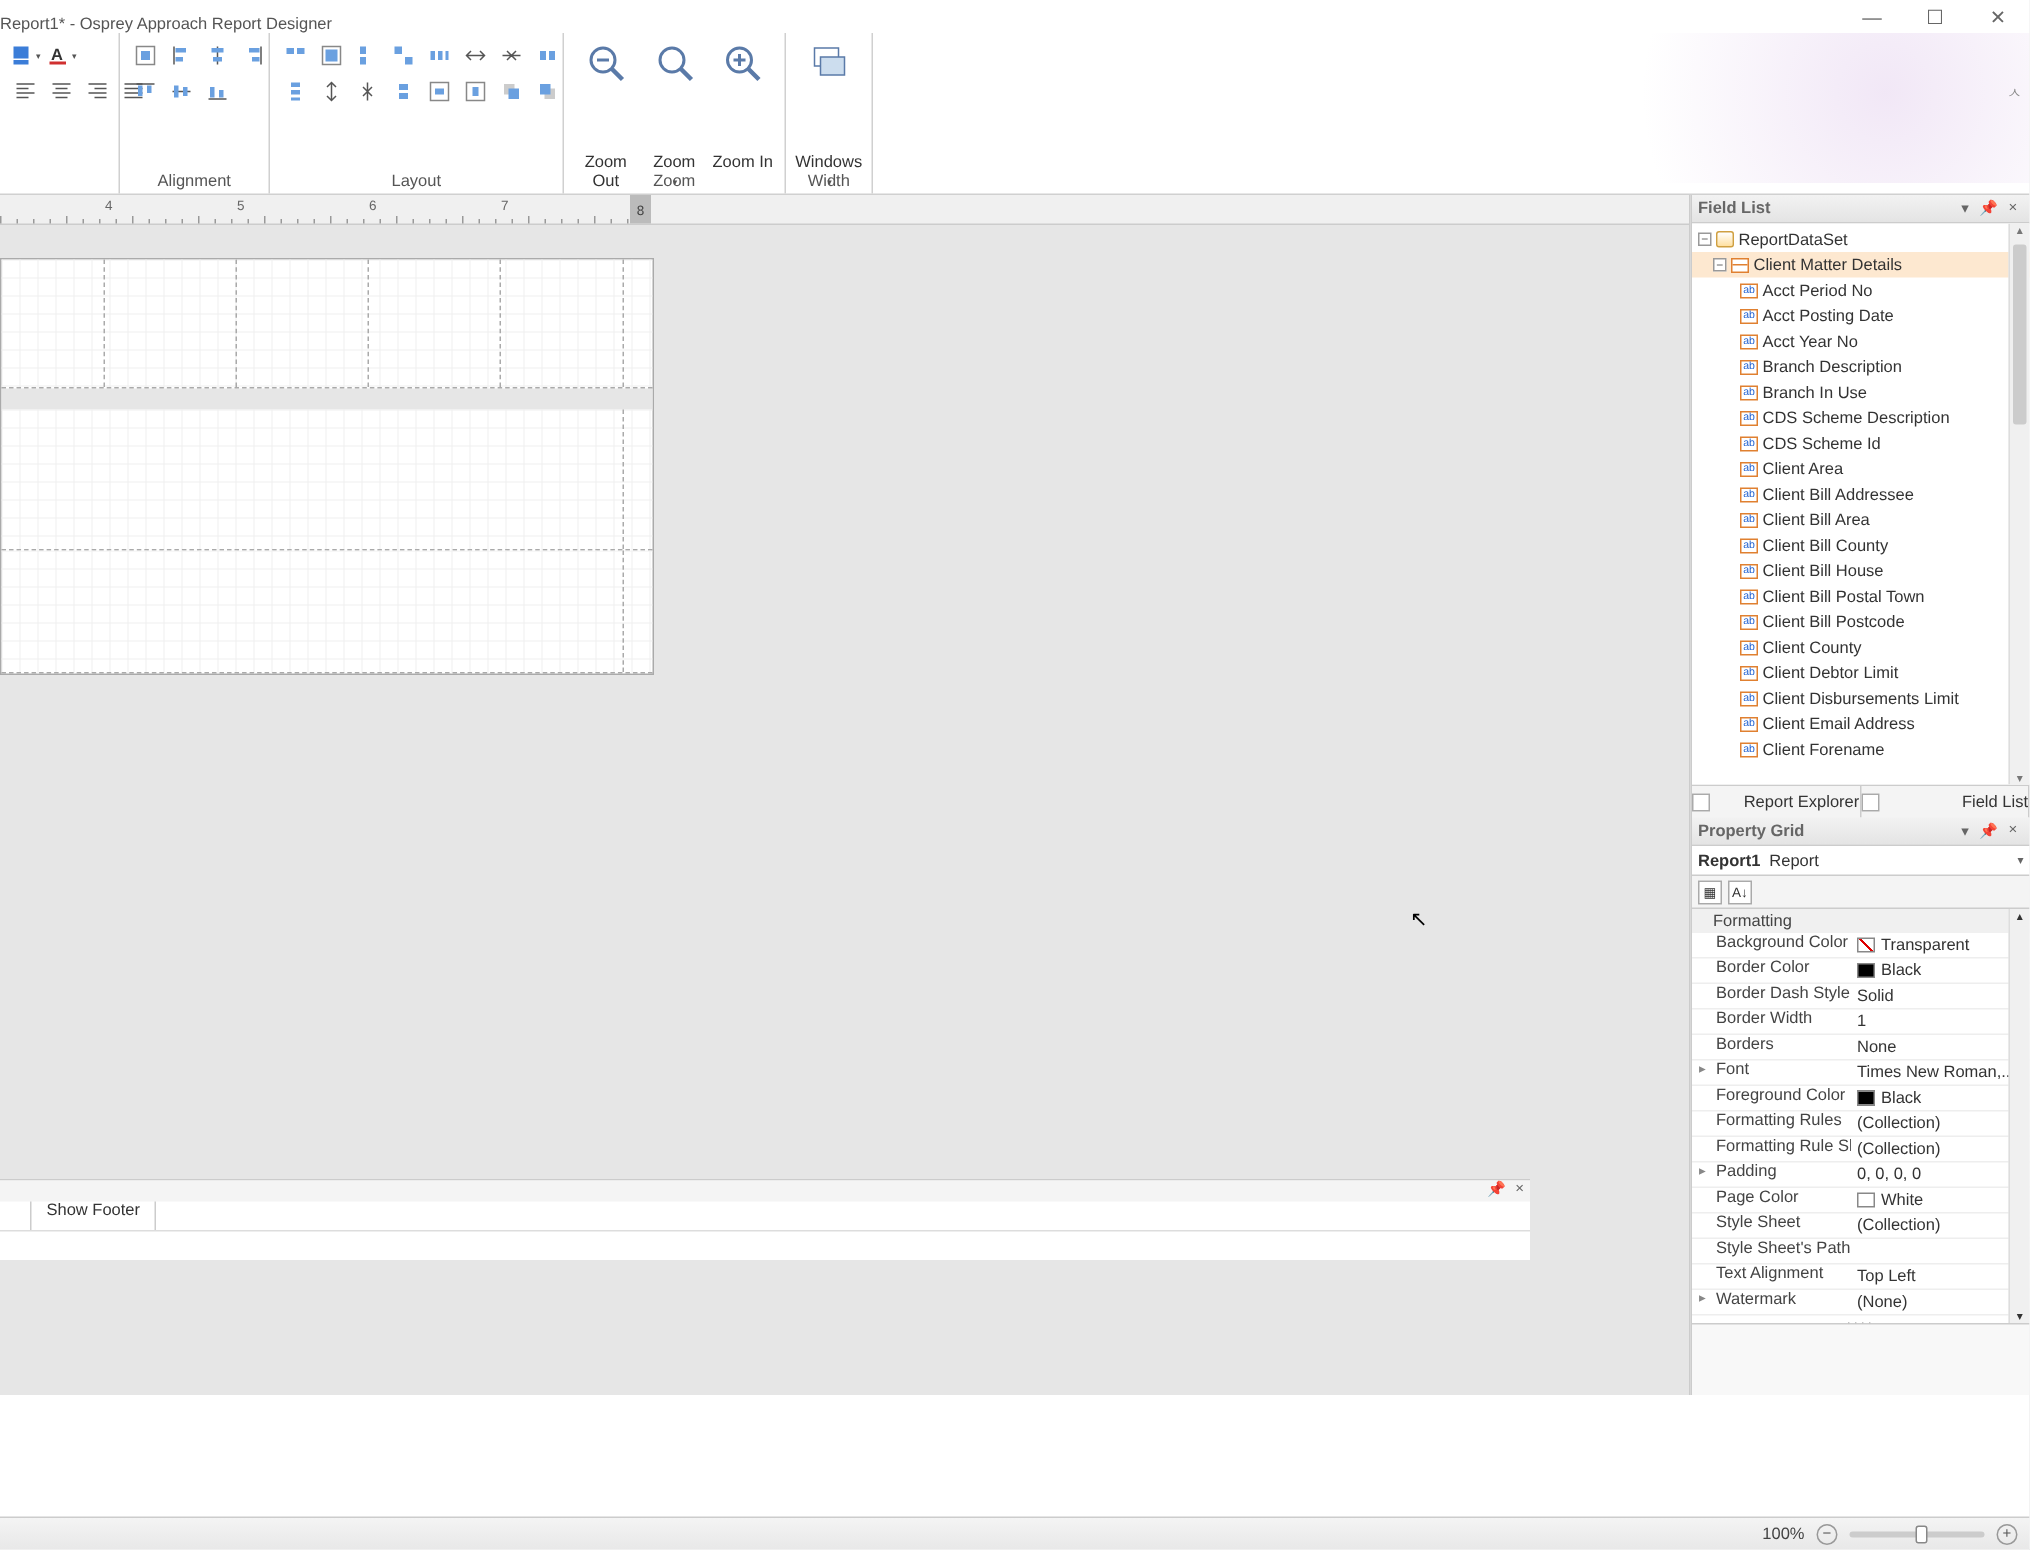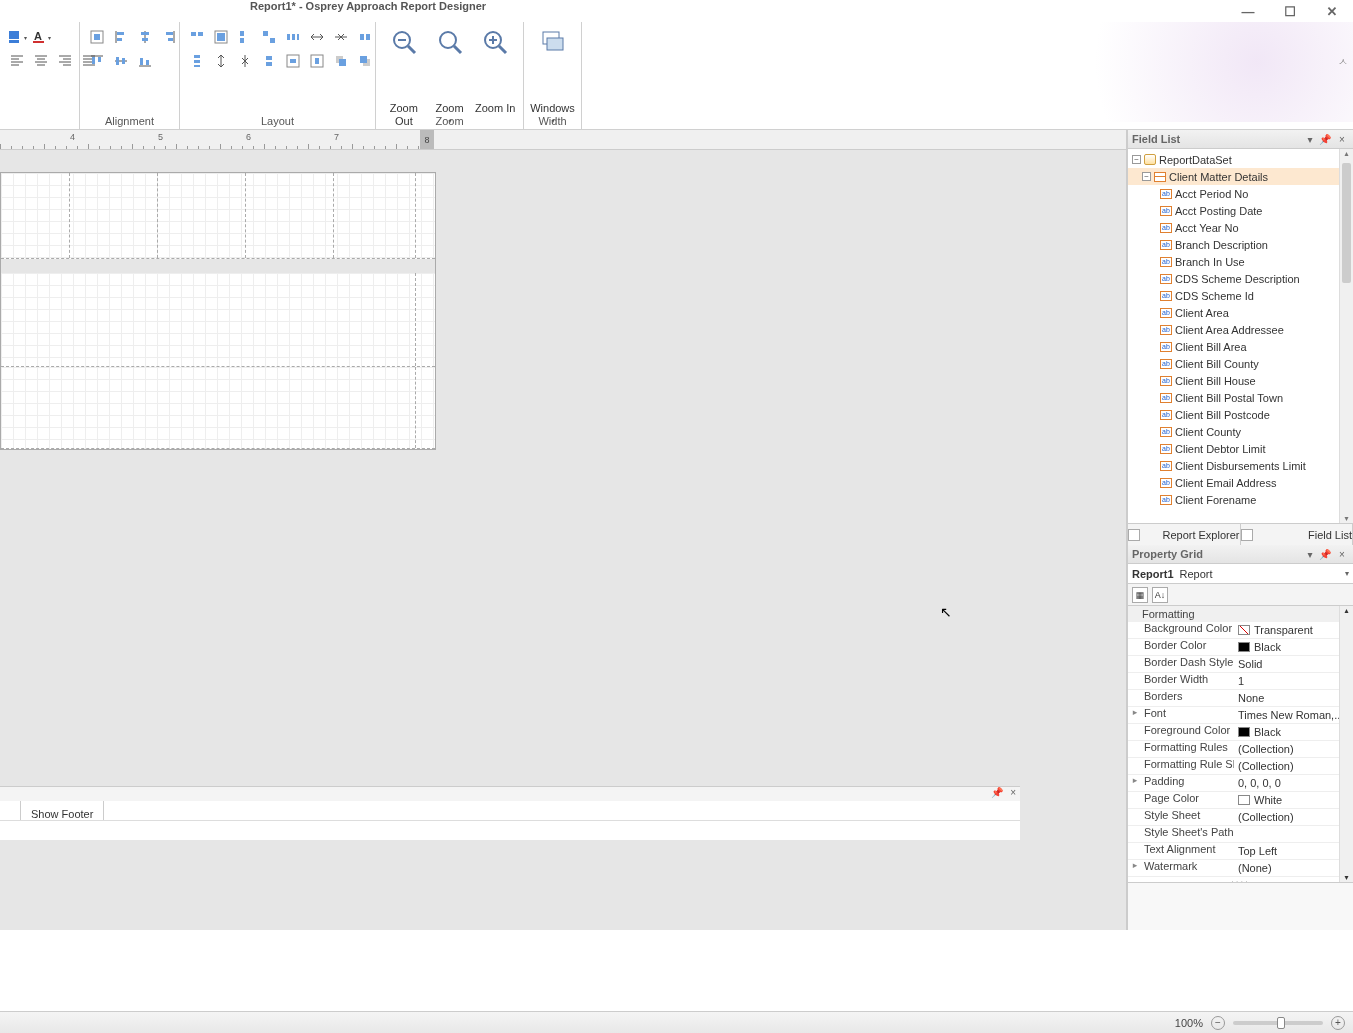--- a/index.html
+++ b/index.html
@@ -1,19 +1,19 @@
 <!DOCTYPE html>
 <html><head>
 <meta charset="utf-8">
 <style>
 * { box-sizing: border-box; margin: 0; padding: 0; }
 body { font-family: "Segoe UI", Tahoma, sans-serif; font-size: 11px; color: #333; background: #fff; overflow: hidden; width: 1353px; height: 1033px; position: relative; }
 
 
-.titlebar { height: 22px; display: flex; align-items: flex-start; padding-left: 250px; background: #fff; position: relative; font-weight: bold; }
+.titlebar { height: 22px; display: flex; align-items: flex-end; background: #fff; position: relative; }
 .titlebar-text { font-size: 11px; color: #555; }
 .window-controls { position: absolute; right: 0; top: 0; display: flex; height: 22px; }
 .window-controls span { width: 42px; display: flex; align-items: center; justify-content: center; color: #666; font-size: 13px; }
 
 
 .ribbon-wrap { position: relative; }
 .ribbon { height: 108px; background: #fff; border-bottom: 1px solid #d0d0d0; display: flex; padding-left: 0; position: relative; }
 .ribbon-bg { position: absolute; right: 0; top: 0; width: 320px; height: 100px; background: radial-gradient(circle at 70% 40%, rgba(200,160,220,0.25), transparent 70%); pointer-events: none; }
 .ribbon-chevron { position: absolute; right: 5px; top: 33px; color: #888; font-size: 10px; }
 .ribbon-group { border-right: 1px solid #d0d0d0; display: flex; flex-direction: column; justify-content: space-between; padding: 4px 6px 2px; }
@@ -99,21 +99,21 @@
 .swatch.white { background: #fff; }
 .prop-scroll { position: absolute; right: 0; top: 0; bottom: 0; width: 14px; background: #f0f0f0; border-left: 1px solid #ddd; }
 .prop-desc { height: 48px; background: #f8f8f8; border-top: 1px solid #ccc; }
 .grip { text-align: center; font-size: 8px; color: #bbb; letter-spacing: 2px; height: 6px; }
 
 
 .bottom-panel { height: 54px; border-top: 1px solid #ccc; background: #fff; position: relative; }
 .bottom-panel .bp-head { height: 14px; background: #f4f4f4; display: flex; justify-content: flex-end; padding-right: 4px; gap: 6px; font-size: 10px; color: #666; }
 .bp-row { height: 18px; display: flex; align-items: center; background: #eef4f8; color: #557; font-size: 11px; padding-left: 2px; border-bottom: 1px solid #ddd; }
 .bp-row2 { height: 20px; display: flex; align-items: center; border-bottom: 1px solid #ddd; }
-.bp-cell { padding: 0 10px; border-right: 1px solid #ccc; height: 100%; display: flex; align-items: flex-end; font-size: 11px; }
+.bp-cell { padding: 0 10px; border-right: 1px solid #ccc; height: 100%; display: flex; align-items: flex-start; font-size: 11px; }
 
 
 .statusbar { position: absolute; bottom: 0; left: 0; right: 0; height: 22px; background: linear-gradient(#f4f4f4, #e8e8e8); border-top: 1px solid #ccc; display: flex; align-items: center; justify-content: flex-end; padding: 0 8px; gap: 8px; font-size: 11px; color: #444; }
 .zoom-slider { width: 90px; height: 4px; background: #ccc; position: relative; border-radius: 2px; }
 .zoom-slider .knob { position: absolute; left: 44px; top: -4px; width: 8px; height: 12px; background: #fff; border: 1px solid #888; border-radius: 2px; }
 .zoom-btn { width: 14px; height: 14px; border: 1px solid #999; border-radius: 50%; text-align: center; line-height: 12px; font-size: 10px; color: #555; }
 
 
 svg { display: block; }
 </style>
@@ -525,21 +525,21 @@
             <div class="tree-row level-2">
               <span class="tree-icon fld">ab</span>
               <span class="tree-label">CDS Scheme Id</span>
             </div>
             <div class="tree-row level-2">
               <span class="tree-icon fld">ab</span>
               <span class="tree-label">Client Area</span>
             </div>
             <div class="tree-row level-2">
               <span class="tree-icon fld">ab</span>
-              <span class="tree-label">Client Area Addressee</span>
+              <span class="tree-label">Client Bill Addressee</span>
             </div>
             <div class="tree-row level-2">
               <span class="tree-icon fld">ab</span>
               <span class="tree-label">Client Bill Area</span>
             </div>
             <div class="tree-row level-2">
               <span class="tree-icon fld">ab</span>
               <span class="tree-label">Client Bill County</span>
             </div>
             <div class="tree-row level-2">

